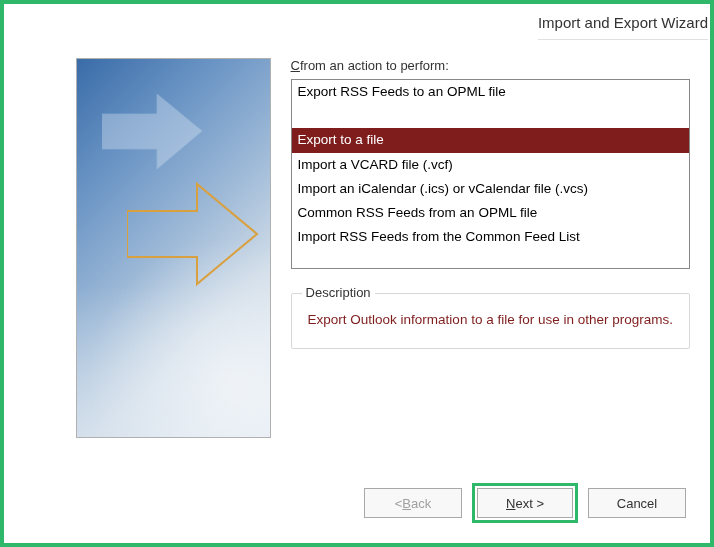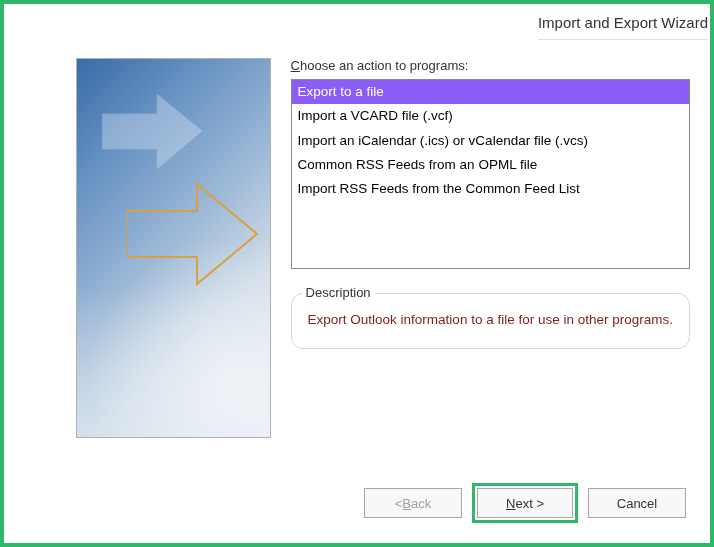--- a/index.html
+++ b/index.html
@@ -100,26 +100,27 @@
     }
     .list-item {
       padding: 2px 6px;
       font-size: 13.5px;
       color: #000;
       cursor: default;
       white-space: nowrap;
       line-height: 1.5;
     }
     .list-item.selected {
-      background: #8b5cf6;
+      background: #7f1d1d;
       color: #fff;
+      margin-top: 24px;
     }
     .description-group {
       border: 1px solid #d8d8d8;
-      border-radius: 12px;
+      border-radius: 2px;
       padding: 12px 16px 18px 16px;
       position: relative;
       margin-top: 6px;
     }
     .description-title {
       position: absolute;
       top: -9px;
       left: 10px;
       background: #fff;
       padding: 0 4px;
@@ -185,23 +186,24 @@
       <div class="wizard-image">
         <svg class="arrow-shape1" width="110" height="85" viewBox="0 0 110 85">
           <path d="M0 25 L55 25 L55 5 L100 42 L55 80 L55 60 L0 60 Z" fill="rgba(230,238,248,0.7)" stroke="rgba(180,200,225,0.8)" stroke-width="1"></path>
         </svg>
         <svg class="arrow-shape2" width="140" height="110" viewBox="0 0 140 110">
           <path d="M0 32 L70 32 L70 5 L130 55 L70 105 L70 78 L0 78 Z" fill="none" stroke="#d9a040" stroke-width="2"></path>
         </svg>
       </div>
       <div class="right-panel">
         <div class="prompt-label">
-          <span class="underline">C</span><span>hoose an action to programs:</span>
+          <span class="underline">C</span><span>from an action to perform:</span>
         </div>
         <div class="listbox">
+          <div class="list-item">Export RSS Feeds to an OPML file</div>
           <div class="list-item selected">Export to a file</div>
           <div class="list-item">Import a VCARD file (.vcf)</div>
           <div class="list-item">Import an iCalendar (.ics) or vCalendar file (.vcs)</div>
           <div class="list-item">Common RSS Feeds from an OPML file</div>
           <div class="list-item">Import RSS Feeds from the Common Feed List</div>
         </div>
         <div class="description-group">
           <div class="description-title">Description</div>
           <div class="description-text">Export Outlook information to a file for use in other programs.</div>
         </div>

